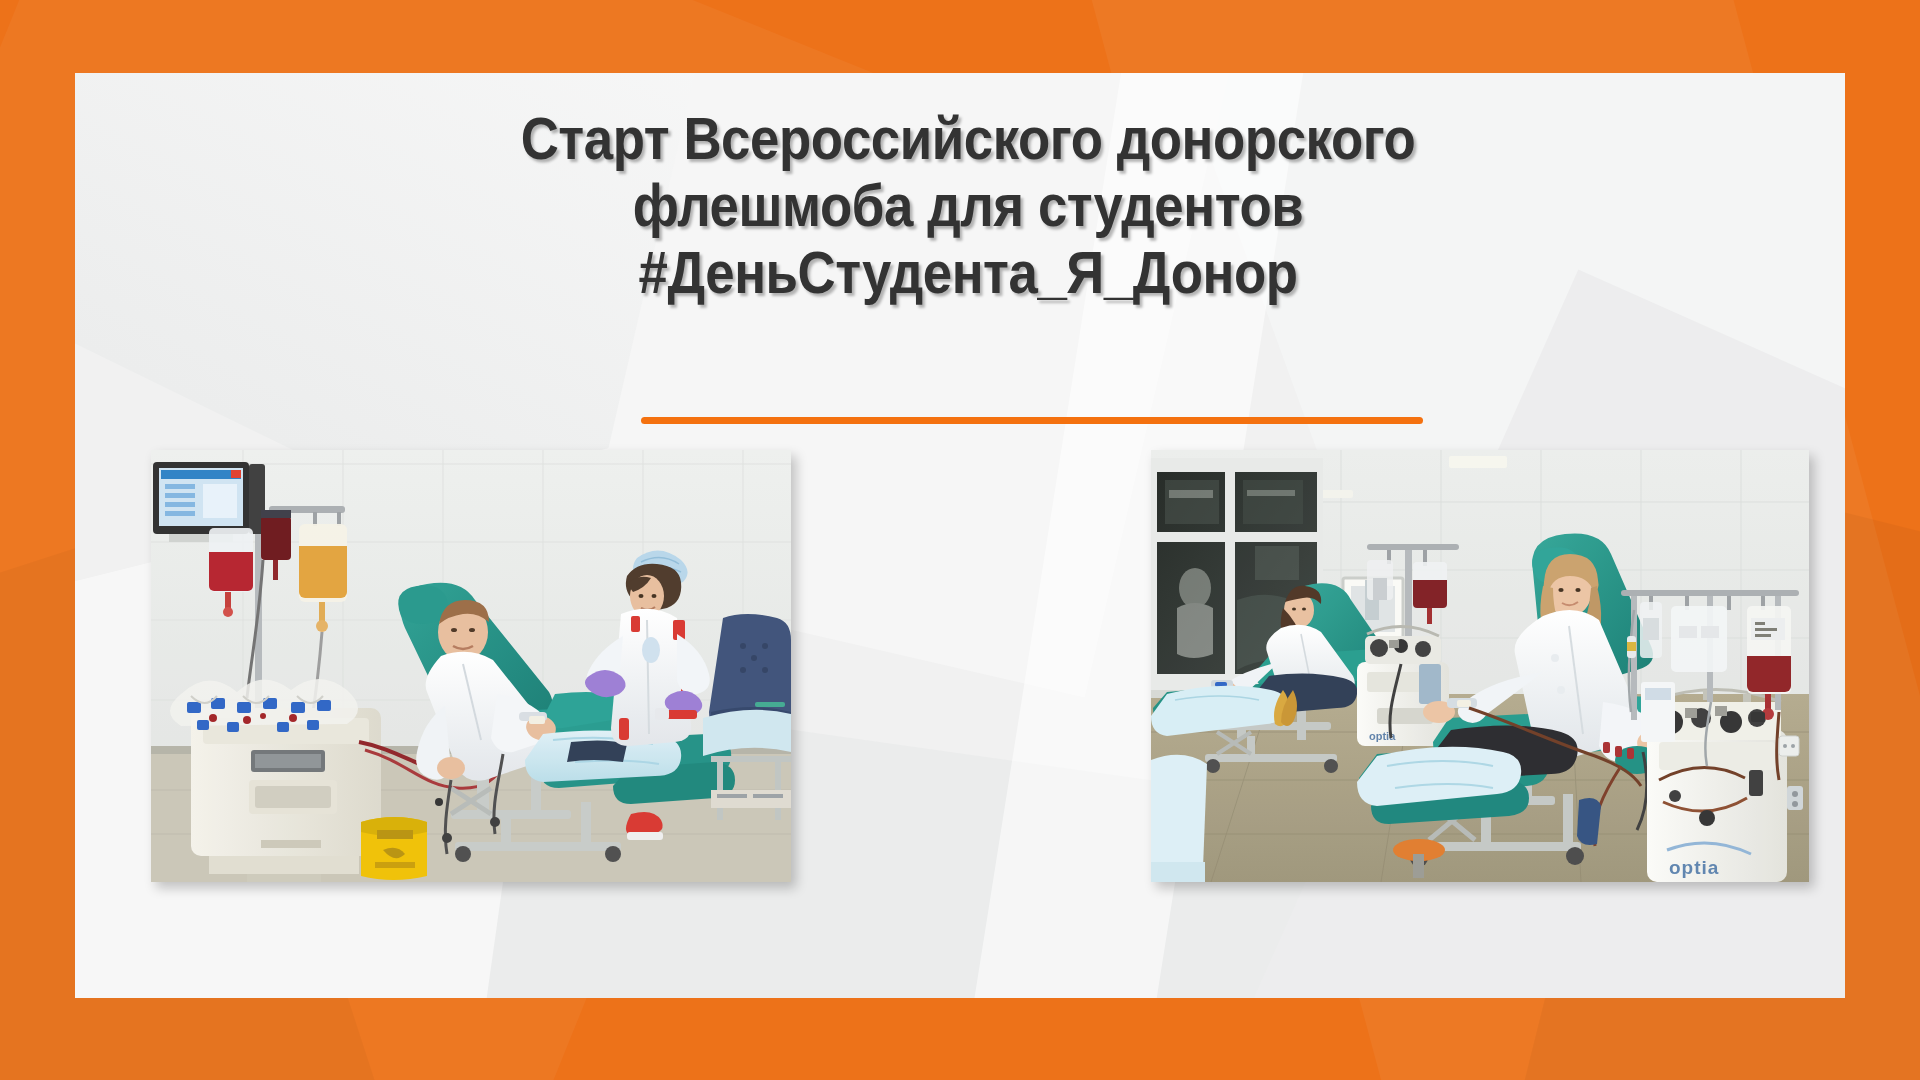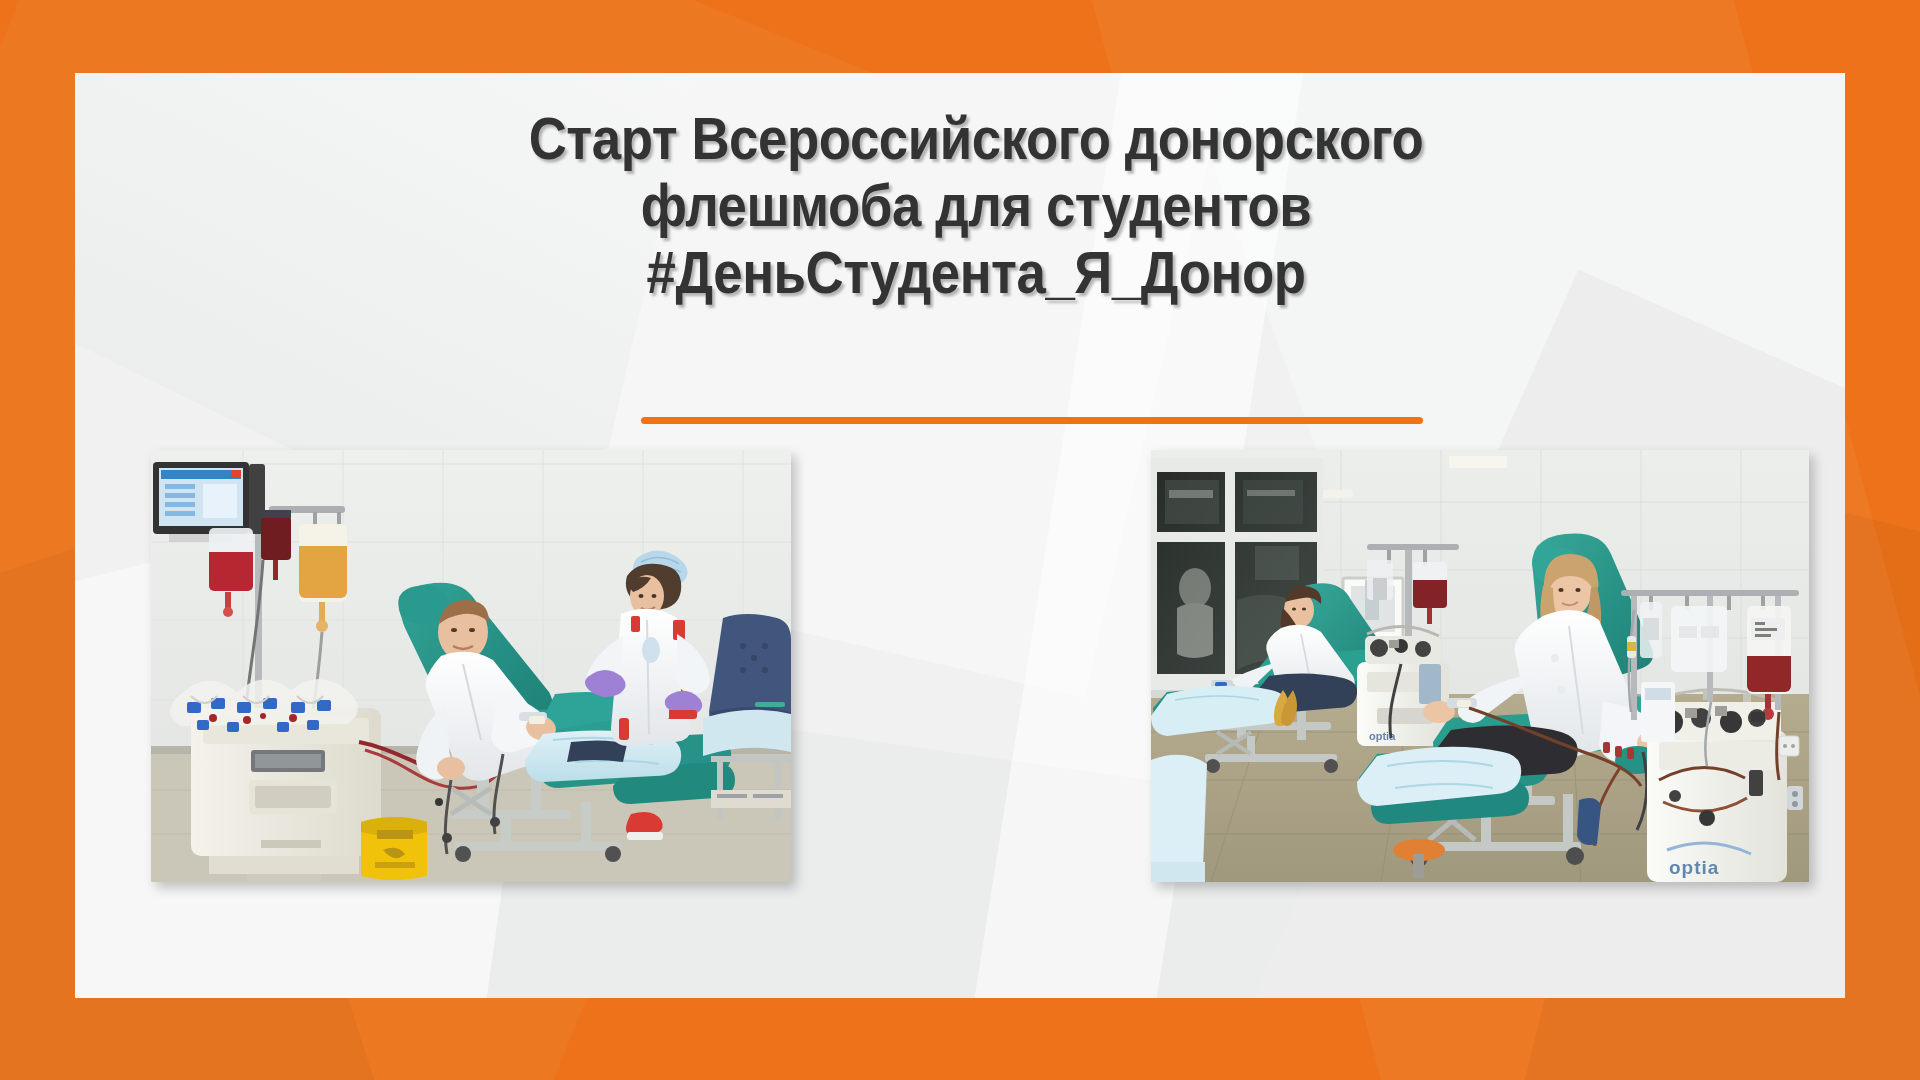--- a/index.html
+++ b/index.html
@@ -80,21 +80,21 @@
   }
   #pn-f7 {
     left: 960px; top: -100px; width: 180px; height: 1300px;
     background: rgba(255,255,255,0.55);
     transform: rotate(9deg);
   }
 
   
   #title-block {
     position: absolute;
-    left: 16px; top: 32px;
+    left: 8px; top: 32px;
     width: 1770px;
     text-align: center;
     z-index: 5;
   }
   .tline {
     display: block;
     font-family: "Liberation Sans", sans-serif;
     font-weight: bold;
     font-size: 60px;
     line-height: 67px;

